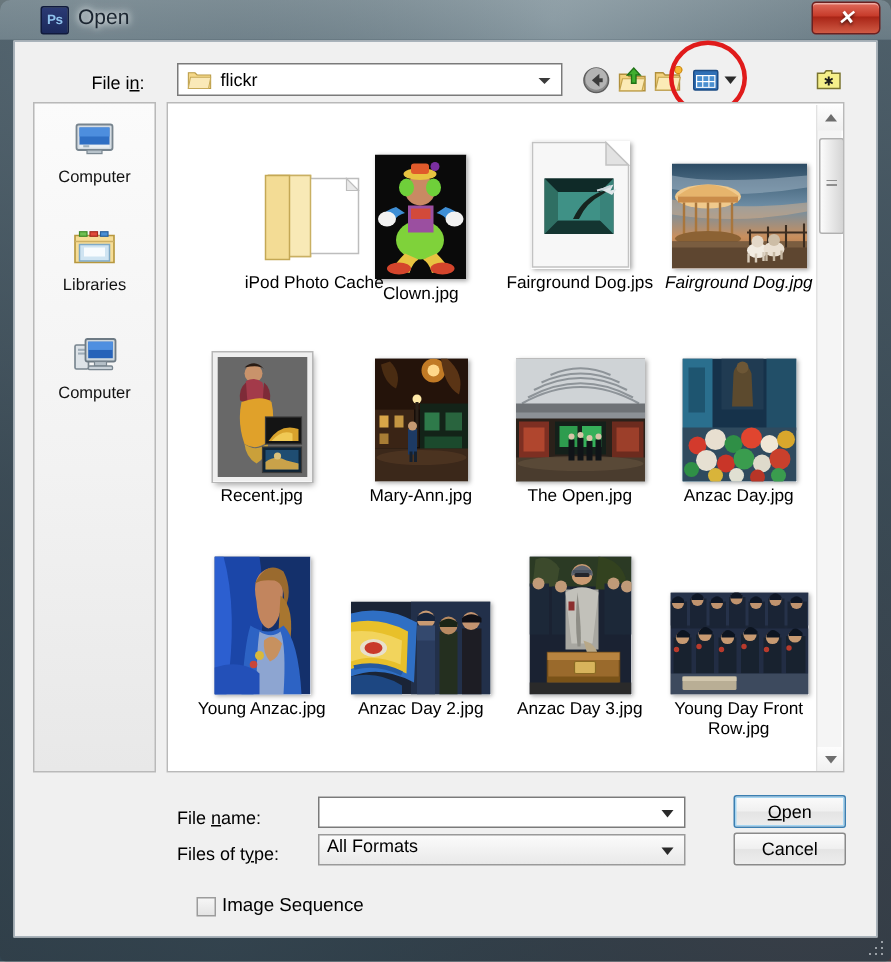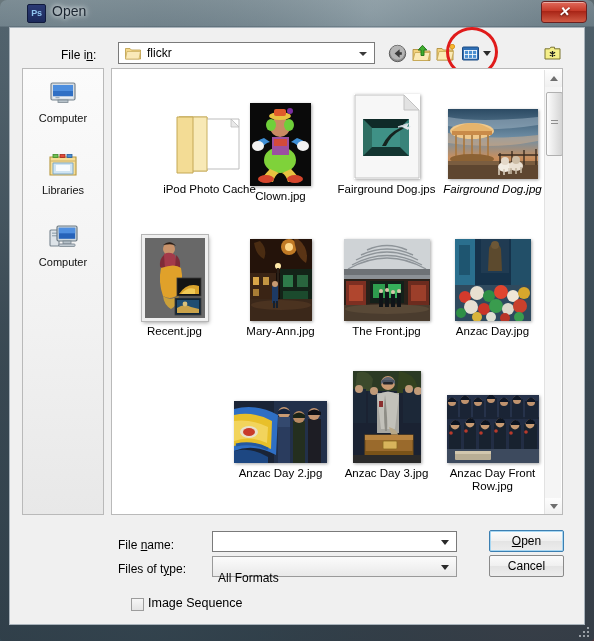--- a/index.html
+++ b/index.html
@@ -192,21 +192,21 @@
   #fn-input{
     position:absolute;left:4px;top:2px;width:218px;height:15px;
     border:0;outline:0;background:transparent;font-size:12px;
     font-family:"Liberation Sans", sans-serif;color:#000;
   }
   #ft-combo{
     position:absolute;left:212px;top:556px;width:245px;height:21px;
     background:linear-gradient(180deg,#fbfbfb,#e9e9e9);
     border:1px solid #9a9a9a;box-sizing:border-box;cursor:pointer;
   }
-  #ft-text{position:absolute;left:5px;top:14px;font-size:12px;color:#000;}
+  #ft-text{position:absolute;left:5px;top:0;font-size:12px;color:#000;}
   .cbarrow{
     position:absolute;right:7px;top:8px;width:0;height:0;
     border-left:4px solid transparent;border-right:4px solid transparent;
     border-top:5px solid #2a2a2a;
   }
   .dlgbtn{
     position:absolute;width:75px;height:22px;box-sizing:border-box;
     font-size:12px;color:#000;text-align:center;line-height:20px;cursor:pointer;
     background:linear-gradient(180deg,#fbfbfb 0%,#f0f0f0 48%,#e4e4e4 52%,#ededed 100%);
     font-family:"Liberation Sans", sans-serif;
@@ -545,21 +545,21 @@
                 <rect x="53" y="54" width="4" height="14"></rect>
             </g>
             <g fill="#d8c4a8">
               <circle cx="37" cy="52" r="2"></circle>
                 <circle cx="43" cy="51" r="2"></circle>
               <circle cx="49" cy="53" r="2"></circle>
                 <circle cx="55" cy="52" r="2"></circle>
             </g>
           </svg>
         </div>
-        <span class="fname">The Front.jpg</span>
+        <span class="fname">The Open.jpg</span>
       </div>
 
       <div class="fileitem" style="left:328px;top:152px;">
         <div class="thumbwrap">
           <svg class="thumb" width="76" height="82" viewBox="0 0 76 82">
             <rect width="76" height="82" fill="#16324a"></rect>
             <rect x="0" y="0" width="20" height="82" fill="#2a6f8e"></rect>
             <rect x="4" y="6" width="11" height="30" fill="#1e5570"></rect>
             <rect x="56" y="0" width="20" height="48" fill="#224f68"></rect>
             <rect x="26" y="0" width="28" height="34" fill="#203b52"></rect>
@@ -582,20 +582,39 @@
                 <circle cx="22" cy="78" r="5" fill="#d9b43a"></circle>
               <circle cx="36" cy="78" r="5" fill="#e0e0d2"></circle>
                 <circle cx="50" cy="79" r="5" fill="#b83527"></circle>
               <circle cx="64" cy="78" r="5" fill="#3a9c4e"></circle>
             </g>
           </svg>
         </div>
         <span class="fname">Anzac Day.jpg</span>
       </div>
 
+      <div class="fileitem" style="left:10px;top:294px;">
+        <div class="thumbwrap">
+          <svg class="thumb" width="64" height="92" viewBox="0 0 64 92">
+            <rect width="64" height="92" fill="#14306b"></rect>
+            <path d="M0 0 h30 q6 40 -4 92 h-26 Z" fill="#1b46a8"></path>
+            <path d="M6 0 q10 36 2 92 h-8 V0 Z" fill="#2c5fd0"></path>
+            <path d="M28 30 q-4 -18 8 -22 q12 4 9 22 q-2 16 -9 18 q-7 -2 -8 -18 Z" fill="#c2855e"></path>
+            <path d="M27 18 q8 -16 19 -8 q7 14 0 26 q2 -18 -6 -20 q-9 -1 -13 2 Z" fill="#9a6a2e"></path>
+            <path d="M44 26 q10 8 6 34 l-8 6 q1 -24 2 -40 Z" fill="#a8762f"></path>
+            <path d="M24 46 q12 8 22 0 q10 10 12 46 h-40 q2 -34 6 -46 Z" fill="#2d63c4"></path>
+            <path d="M30 50 q8 5 14 0 q4 10 2 42 h-18 q0 -30 2 -42 Z" fill="#dcdcdc" opacity="0.55"></path>
+            <path d="M33 56 q6 -6 12 2 q-2 10 -8 12 q-5 -6 -4 -14 Z" fill="#c7915f"></path>
+            <circle cx="30" cy="66" r="3" fill="#d9b93a"></circle>
+            <circle cx="26" cy="72" r="2.5" fill="#c9463a"></circle>
+            <path d="M0 74 q18 -6 30 4 l0 14 h-30 Z" fill="#2350b8"></path>
+          </svg>
+        </div>
+        <span class="fname">Young Anzac.jpg</span>
+      </div>
 
       <div class="fileitem" style="left:116px;top:294px;">
         <div class="thumbwrap">
           <svg class="thumb" width="93" height="62" viewBox="0 0 93 62">
             <rect width="93" height="62" fill="#1a2436"></rect>
             <rect x="40" y="0" width="53" height="62" fill="#22304a"></rect>
             <g>
               <rect x="44" y="16" width="12" height="46" fill="#2a3c5e"></rect>
               <circle cx="50" cy="12" r="6" fill="#c99a72"></circle>
               <rect x="44" y="16" width="12" height="10" fill="#34496e"></rect>
@@ -720,21 +739,21 @@
                 <circle cx="34" cy="38" r="1.8"></circle>
               <circle cx="49" cy="36" r="1.8"></circle>
                 <circle cx="64" cy="38" r="1.8"></circle>
                 <circle cx="79" cy="37" r="1.8"></circle>
             </g>
             <rect x="0" y="54" width="92" height="14" fill="#3d4a5e"></rect>
             <rect x="8" y="56" width="36" height="9" rx="1" fill="#b9ae95"></rect>
             <rect x="8" y="56" width="36" height="3" fill="#d2c7ae"></rect>
           </svg>
         </div>
-        <span class="fname">Anzac Day Front Row.jpg</span>
+        <span class="fname">Young Day Front Row.jpg</span>
       </div>
 
     </div>
 
     <div id="vscroll">
       <div class="sbtn" id="sb-up">
           <div class="sarrow"></div>
         </div>
       <div id="sb-thumb">
           <div id="sb-grip"></div>

